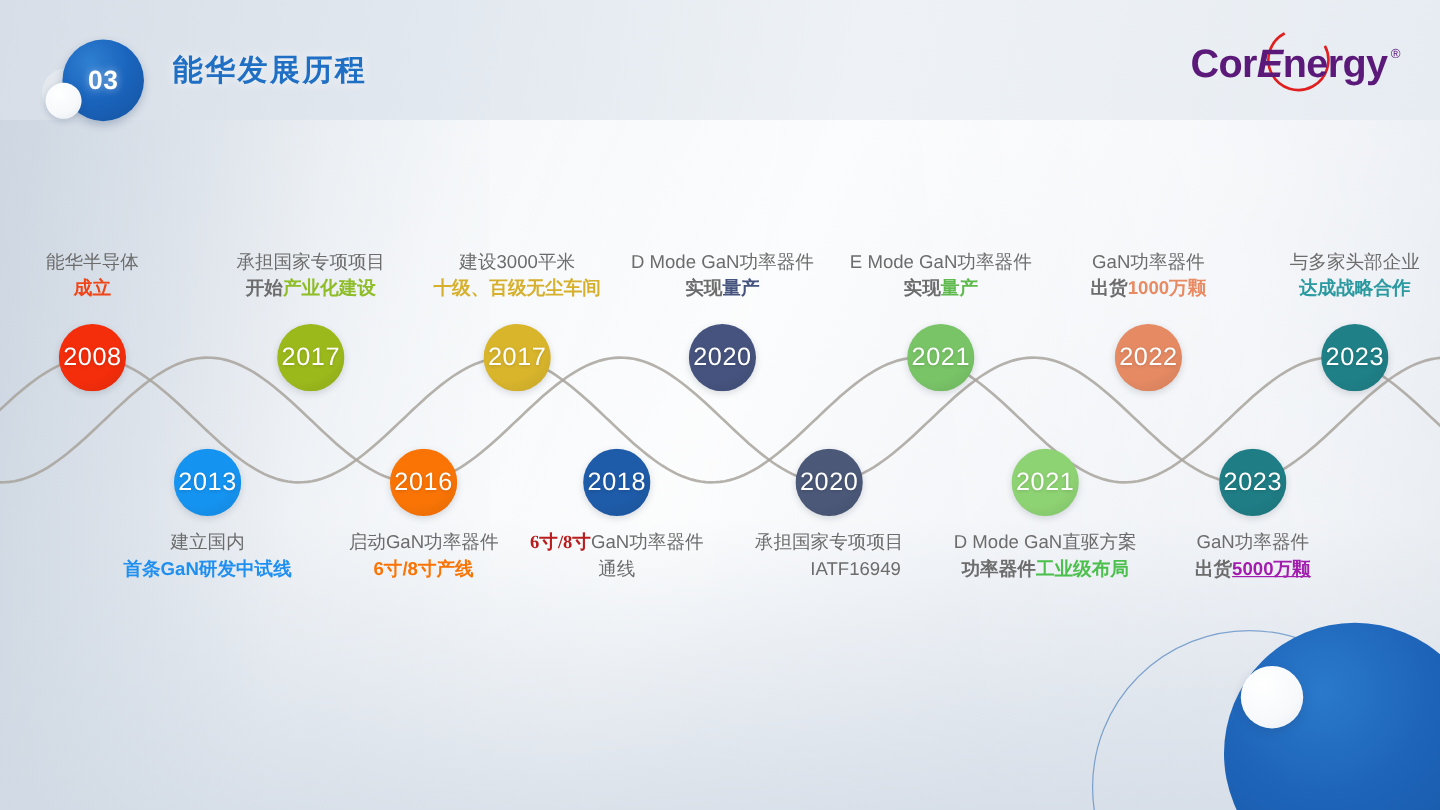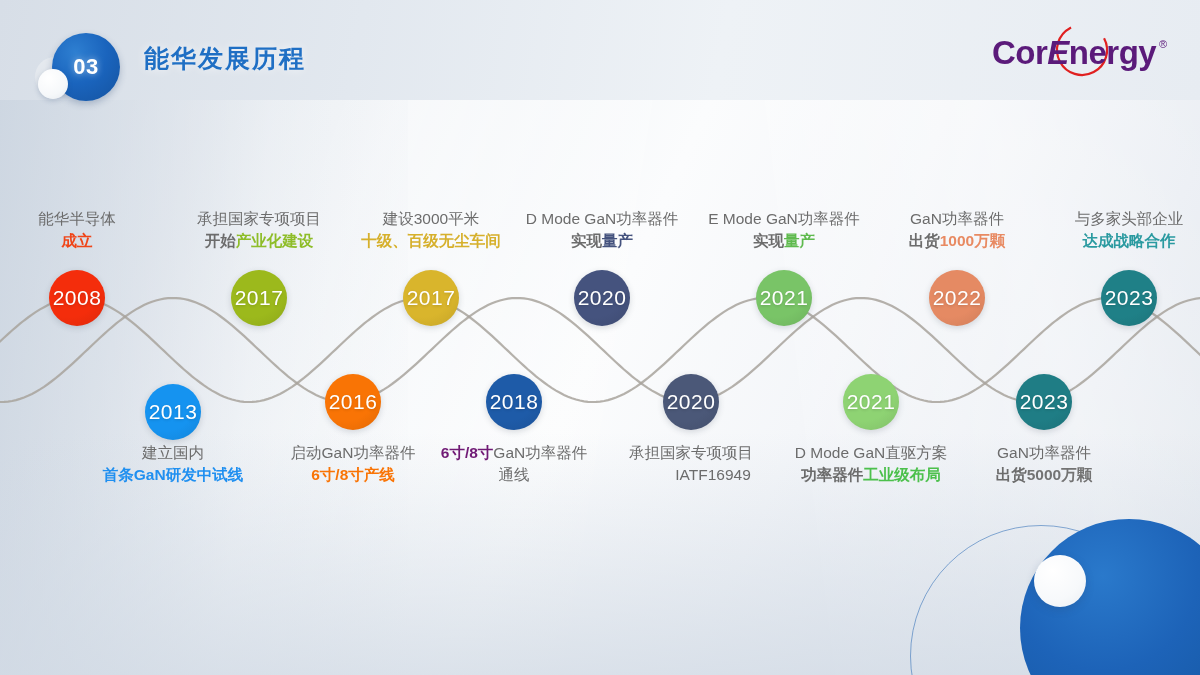--- a/index.html
+++ b/index.html
@@ -153,21 +153,21 @@
 </svg>
 
 <div id="timeline">
     <div class="node" style="left: 49px; top: 270px; height: 56px; width: 56px; background: radial-gradient(circle at 36% 28%, rgb(244, 45, 11) 0%, rgb(244, 45, 11) 58%, rgba(0, 0, 0, 0.1) 100%), rgb(244, 45, 11); box-shadow: rgba(50, 60, 80, 0.18) 0px 2px 6px;">
       <span class="node-num">2008</span>
     </div>
     <div class="label" style="width: 260px; left: -53px; top: 208px;">
       <div class="l1">能华半导体</div>
       <div class="l2"><span class="hl" style="color: rgb(240, 69, 24);">成立</span></div>
     </div>
-    <div class="node" style="left: 145px; top: 384px; height: 56px; width: 56px; background: radial-gradient(circle at 36% 28%, rgb(21, 147, 240) 0%, rgb(21, 147, 240) 58%, rgba(0, 0, 0, 0.1) 100%), rgb(21, 147, 240); box-shadow: rgba(50, 60, 80, 0.18) 0px 2px 6px; justify-content: center;">
+    <div class="node" style="left: 145px; top: 374px; height: 56px; width: 56px; background: radial-gradient(circle at 36% 28%, rgb(21, 147, 240) 0%, rgb(21, 147, 240) 58%, rgba(0, 0, 0, 0.1) 100%), rgb(21, 147, 240); box-shadow: rgba(50, 60, 80, 0.18) 0px 2px 6px; justify-content: center;">
       <span class="node-num">2013</span>
     </div>
     <div class="label" style="width: 260px; left: 43px; top: 442px;">
       <div class="l1">建立国内</div>
       <div class="l2"><span class="hl" style="color: rgb(31, 143, 240);">首条GaN研发中试线</span></div>
     </div>
     <div class="node" style="left: 231px; top: 270px; height: 56px; width: 56px; background: radial-gradient(circle at 36% 28%, rgb(156, 185, 28) 0%, rgb(156, 185, 28) 58%, rgba(0, 0, 0, 0.1) 100%), rgb(156, 185, 28); box-shadow: rgba(50, 60, 80, 0.18) 0px 2px 6px;">
       <span class="node-num">2017</span>
     </div>
     <div class="label" style="width: 260px; left: 129px; top: 208px;">
@@ -185,21 +185,21 @@
       <span class="node-num">2017</span>
     </div>
     <div class="label" style="width: 260px; left: 301px; top: 208px;">
       <div class="l1">建设3000平米</div>
       <div class="l2"><span class="hl" style="color: rgb(214, 176, 44);">十级、百级无尘车间</span></div>
     </div>
     <div class="node" style="left: 486px; top: 374px; height: 56px; width: 56px; background: radial-gradient(circle at 36% 28%, rgb(30, 91, 168) 0%, rgb(30, 91, 168) 58%, rgba(0, 0, 0, 0.1) 100%), rgb(30, 91, 168); box-shadow: rgba(50, 60, 80, 0.18) 0px 2px 6px;">
       <span class="node-num">2018</span>
     </div>
     <div class="label" style="width: 260px; left: 384px; top: 442px;">
-      <div class="l1"><span class="hl" style="color: #701a75;">6寸/8寸</span><span>GaN功率器件</span></div>
+      <div class="l1"><span class="hl" style="color: #b91c1c; font-family: Liberation Serif, serif;">6寸/8寸</span><span>GaN功率器件</span></div>
       <div class="l2 plain"><span style="font-weight: normal;">通线</span></div>
     </div>
     <div class="node" style="left: 574px; top: 270px; height: 56px; width: 56px; background: radial-gradient(circle at 36% 28%, rgb(69, 83, 126) 0%, rgb(69, 83, 126) 58%, rgba(0, 0, 0, 0.1) 100%), rgb(69, 83, 126); box-shadow: rgba(50, 60, 80, 0.18) 0px 2px 6px;">
       <span class="node-num">2020</span>
     </div>
     <div class="label" style="width: 260px; left: 472px; top: 208px;">
       <div class="l1">D Mode GaN功率器件</div>
       <div class="l2"><span style="font-weight: bold;">实现</span><span class="hl" style="color: rgb(69, 83, 126);">量产</span></div>
     </div>
     <div class="node" style="left: 663px; top: 374px; height: 56px; width: 56px; background: radial-gradient(circle at 36% 28%, rgb(75, 88, 120) 0%, rgb(75, 88, 120) 58%, rgba(0, 0, 0, 0.1) 100%), rgb(75, 88, 120); box-shadow: rgba(50, 60, 80, 0.18) 0px 2px 6px;">
@@ -228,21 +228,21 @@
     </div>
     <div class="label" style="width: 260px; left: 827px; top: 208px;">
       <div class="l1">GaN功率器件</div>
       <div class="l2"><span style="font-weight: bold;">出货</span><span class="hl" style="color: rgb(232, 138, 98);">1000万颗</span></div>
     </div>
     <div class="node" style="left: 1016px; top: 374px; height: 56px; width: 56px; background: radial-gradient(circle at 36% 28%, rgb(31, 125, 133) 0%, rgb(31, 125, 133) 58%, rgba(0, 0, 0, 0.1) 100%), rgb(31, 125, 133); box-shadow: rgba(50, 60, 80, 0.18) 0px 2px 6px;">
       <span class="node-num">2023</span>
     </div>
     <div class="label" style="width: 260px; left: 914px; top: 442px;">
       <div class="l1">GaN功率器件</div>
-      <div class="l2"><span style="font-weight: bold;">出货</span><span class="hl" style="color: #737373;">5000万颗</span></div>
+      <div class="l2"><span style="font-weight: bold;">出货</span><span class="hl" style="color: #a21caf; text-decoration: underline;">5000万颗</span></div>
     </div>
     <div class="node" style="left: 1101px; top: 270px; height: 56px; width: 56px; background: radial-gradient(circle at 36% 28%, rgb(31, 128, 135) 0%, rgb(31, 128, 135) 58%, rgba(0, 0, 0, 0.1) 100%), rgb(31, 128, 135); box-shadow: rgba(50, 60, 80, 0.18) 0px 2px 6px;">
       <span class="node-num">2023</span>
     </div>
     <div class="label" style="width: 260px; left: 999px; top: 208px;">
       <div class="l1">与多家头部企业</div>
       <div class="l2"><span class="hl" style="color: rgb(42, 154, 160);">达成战略合作</span></div>
     </div>
   </div>
 

